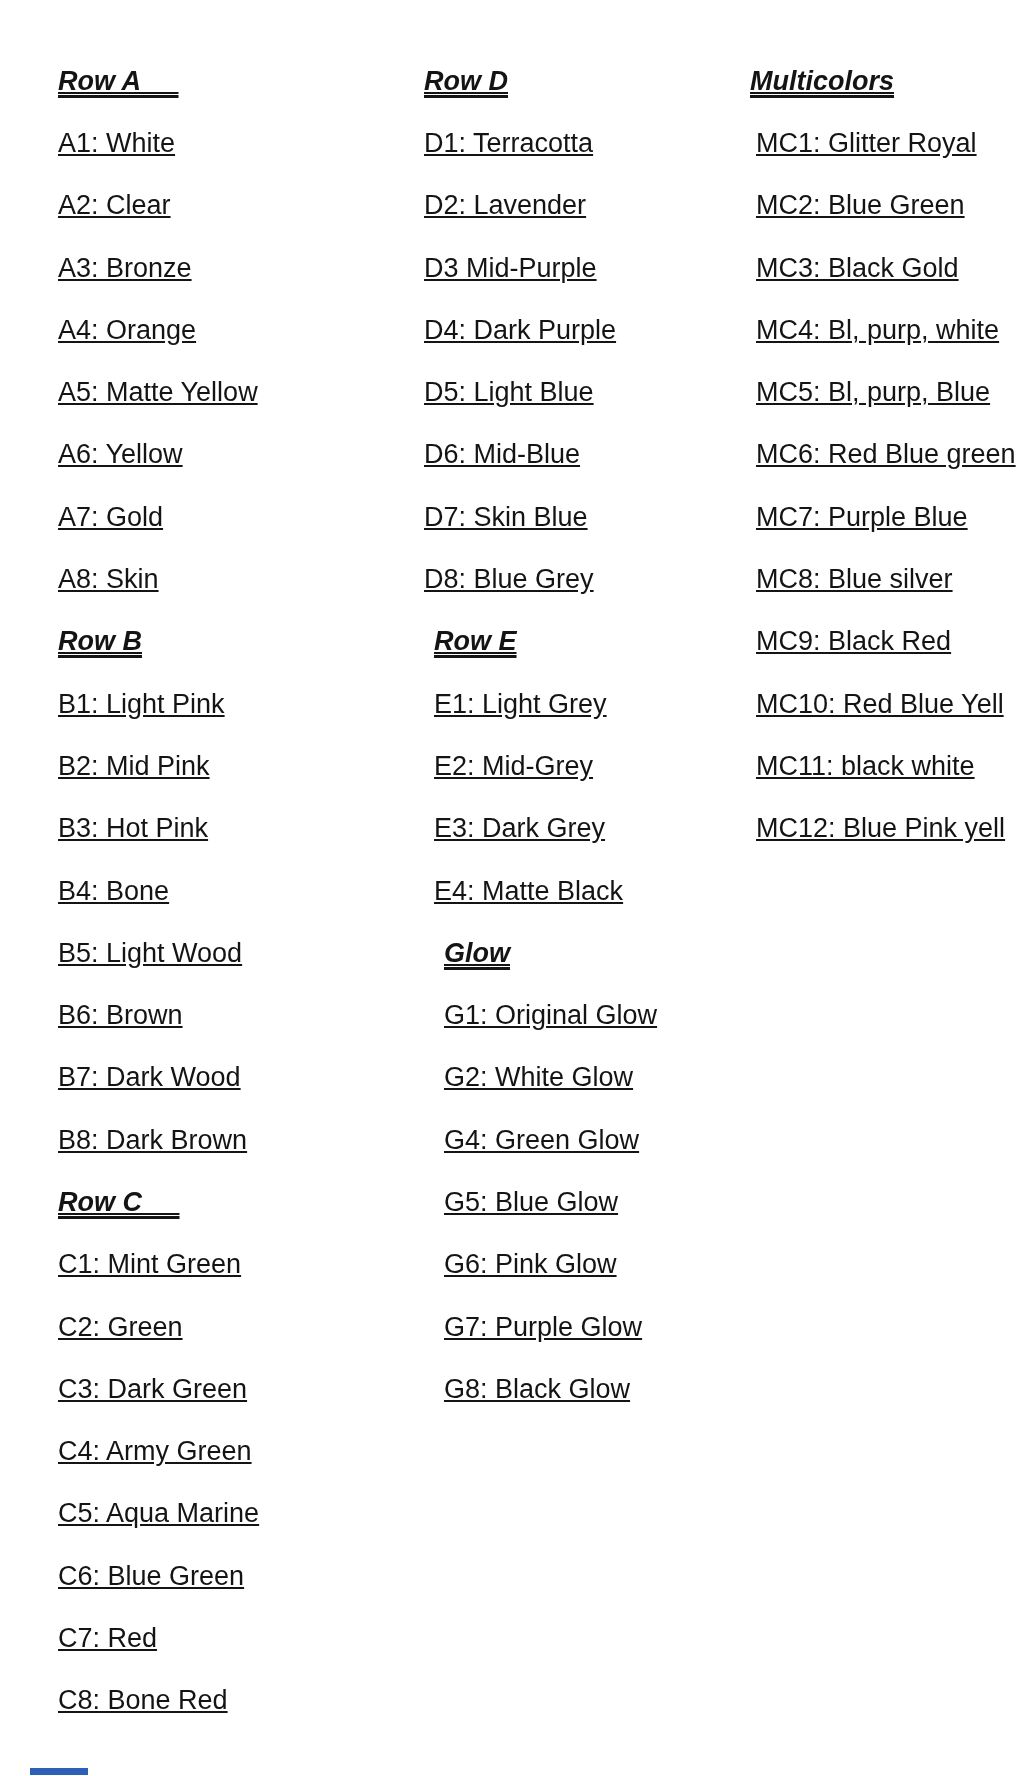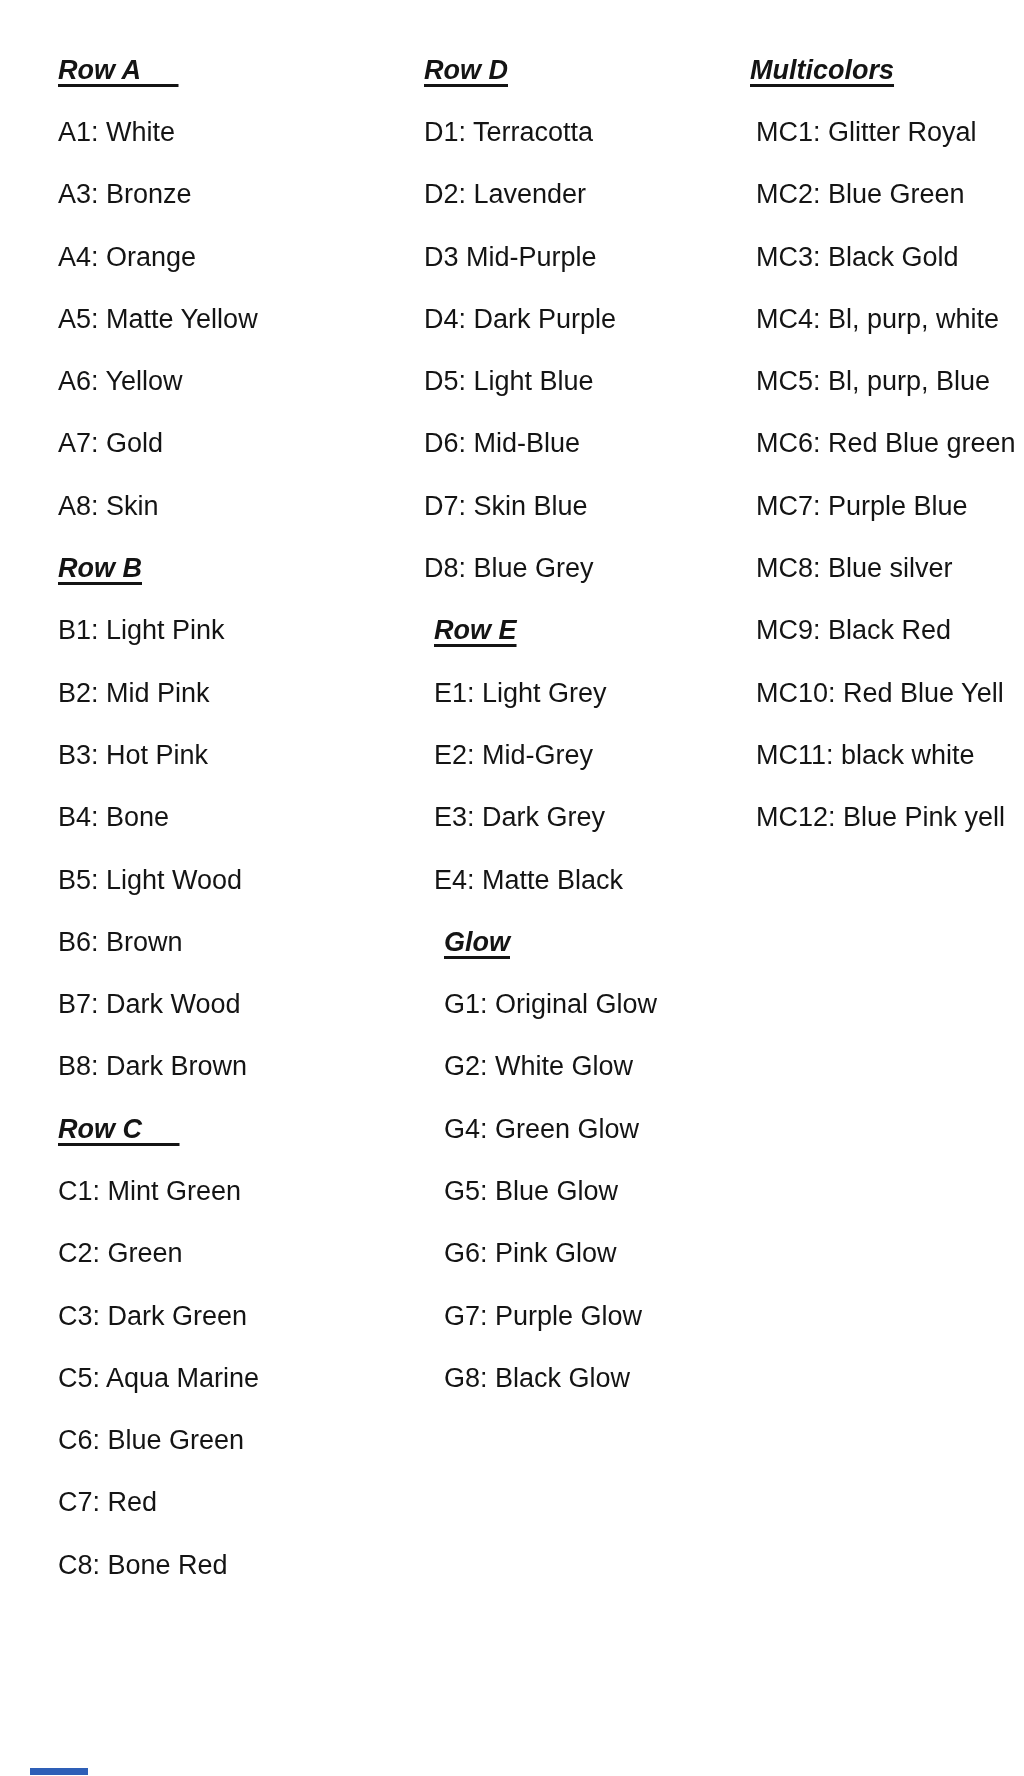--- a/index.html
+++ b/index.html
@@ -14,21 +14,22 @@
     color: #141414;
     position: relative;
     overflow: hidden;
   }
   .doc {
     position: absolute;
     inset: 0;
   }
   .col {
     position: absolute;
-    top: 39px;
+    top: 50px;
+    text-decoration: underline;
   }
   .col1 { left: 58px;  width: 330px; }
   .col2 { left: 424px; width: 300px; }
   .col3 { left: 708px; width: 310px; }
 
   .line {
     height: 62.3px;
     display: flex;
     align-items: center;
     font-size: 27px;
@@ -62,20 +63,23 @@
 
 <div class="doc">
   <div class="col col1">
       <div class="line header sec0">
         <span>Row A&nbsp;&nbsp;&nbsp;&nbsp;&nbsp;</span>
       </div>
       <div class="line item sec0">
         <span>A1: White</span>
       </div>
       <div class="line item sec0">
+        <span>A2: Clear</span>
+      </div>
+      <div class="line item sec0">
         <span>A3: Bronze</span>
       </div>
       <div class="line item sec0">
         <span>A4: Orange</span>
       </div>
       <div class="line item sec0">
         <span>A5: Matte Yellow</span>
       </div>
       <div class="line item sec0">
         <span>A6: Yellow</span>
@@ -117,20 +121,23 @@
         <span>Row C&nbsp;&nbsp;&nbsp;&nbsp;&nbsp;</span>
       </div>
       <div class="line item sec2">
         <span>C1: Mint Green</span>
       </div>
       <div class="line item sec2">
         <span>C2: Green</span>
       </div>
       <div class="line item sec2">
         <span>C3: Dark Green</span>
+      </div>
+      <div class="line item sec2">
+        <span>C4: Army Green</span>
       </div>
       <div class="line item sec2">
         <span>C5: Aqua Marine</span>
       </div>
       <div class="line item sec2">
         <span>C6: Blue Green</span>
       </div>
       <div class="line item sec2">
         <span>C7: Red</span>
       </div>

